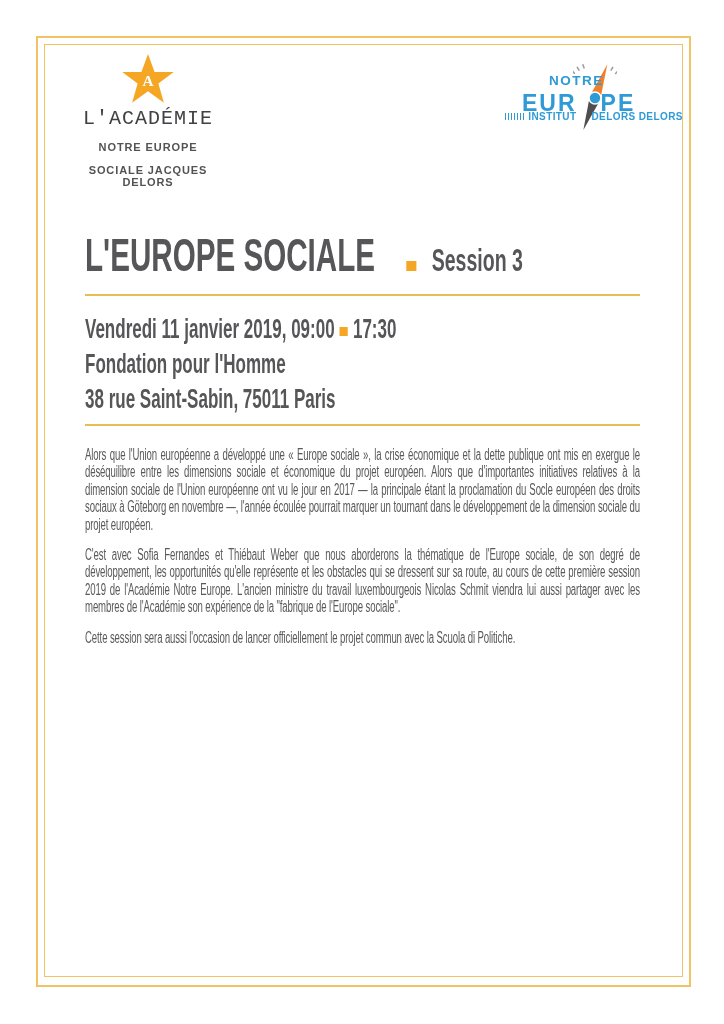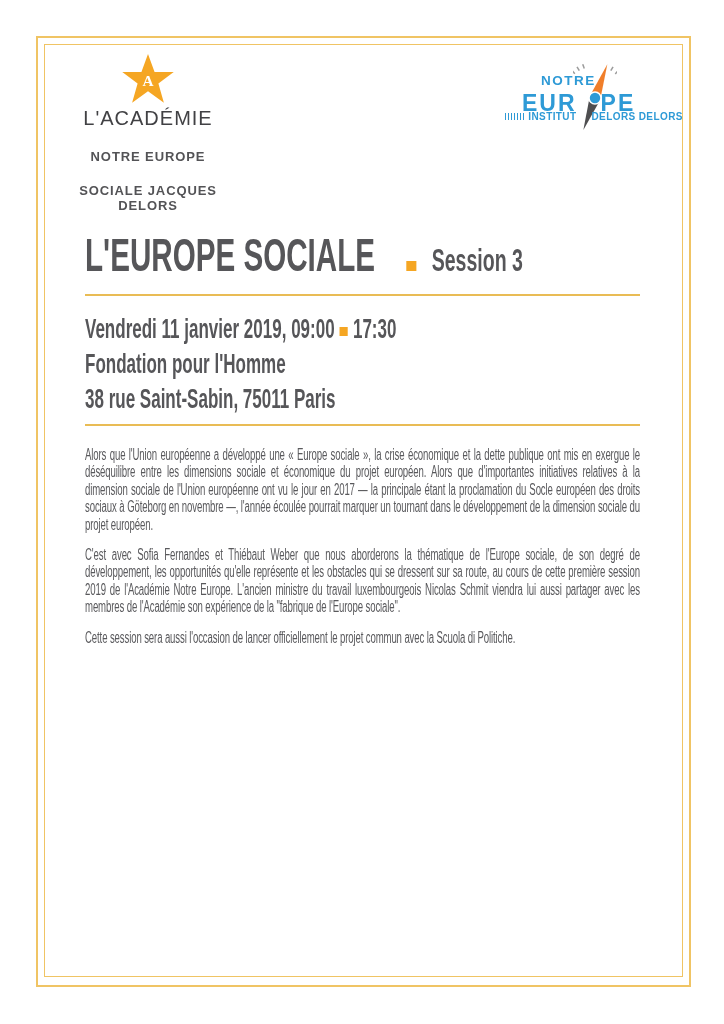--- a/index.html
+++ b/index.html
@@ -7,26 +7,26 @@
     position:relative; width:724px; height:1024px; background:#ffffff;
     font-family:"Liberation Sans", sans-serif; overflow:hidden;
   }
   
   .frame-outer { position:absolute; left:36px; top:36px; width:651px; height:947px; border:2px solid #F0C464; }
   .frame-inner { position:absolute; left:44px; top:44px; width:637px; height:931px; border:1px solid #F0C464; }
 
   
   .academie { position:absolute; left:62px; top:54px; width:172px; text-align:center; }
   .academie .star { display:block; margin:0 auto; }
-  .academie .name { font-family:Liberation Sans, sans-serif; font-size:20px; color:#414144; letter-spacing:1px; margin-top:1px; }
-  .academie .sub { font-size:13px; font-weight:bold; color:#535356; letter-spacing:0.9px; margin-top:19px; }
+  .academie .name { font-family:Liberation Mono, monospace; font-size:20px; color:#414144; letter-spacing:1px; margin-top:1px; }
+  .academie .sub { font-size:11px; font-weight:bold; color:#535356; letter-spacing:0.9px; margin-top:11px; }
 
   
   .ne-logo { position:absolute; left:505px; top:64px; width:165px; height:72px; }
-  .ne-notre { position:absolute; left:36px; top:9px; font-size:13.5px; font-weight:bold; color:#2E9AD6; letter-spacing:1.5px; }
+  .ne-notre { position:absolute; left:44px; top:9px; font-size:13.5px; font-weight:bold; color:#2E9AD6; letter-spacing:1.5px; }
   .ne-europe { position:absolute; left:17px; top:26px; font-size:23px; font-weight:bold; color:#2E9AD6; letter-spacing:2px; white-space:nowrap; }
   .ne-europe .gap { display:inline-block; width:24px; }
   .ne-sub { position:absolute; left:0px; top:47px; display:flex; align-items:center; font-size:10px; font-weight:bold; color:#2E9AD6; letter-spacing:0.4px; white-space:nowrap; }
   .ne-ticks { display:inline-flex; gap:1.6px; margin-right:4px; }
   .ne-ticks i { display:block; width:1.4px; height:7px; background:#2E9AD6; }
   .ne-sub .needle-gap { display:inline-block; width:15px; }
   .ne-needle { position:absolute; left:68px; top:-6px; }
 
   
   .title-row { position:absolute; left:85px; top:227px; width:900px; transform:scaleX(0.63); transform-origin:0 0; white-space:nowrap; color:#565659; }

